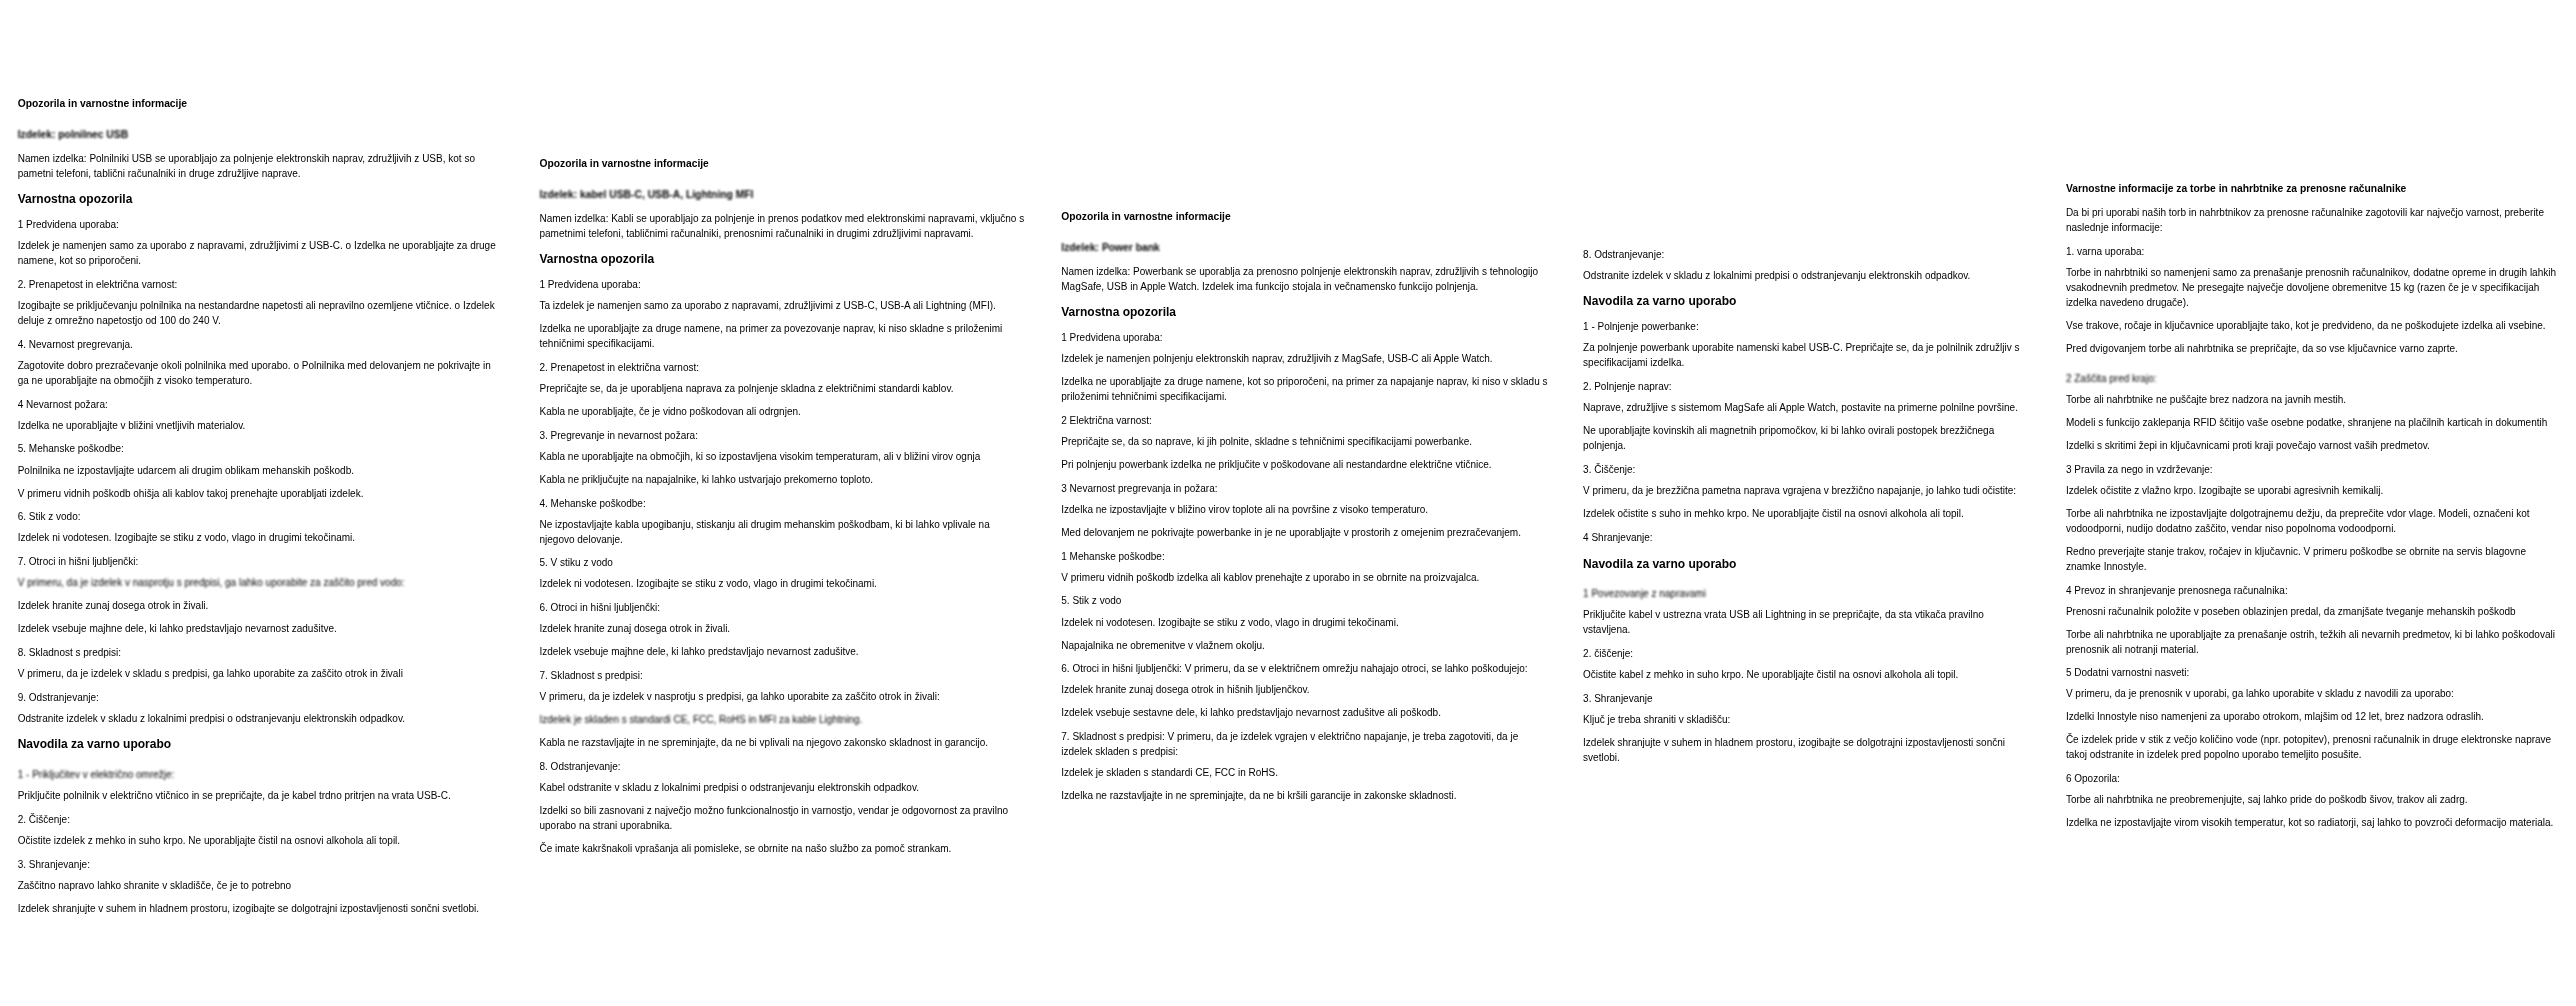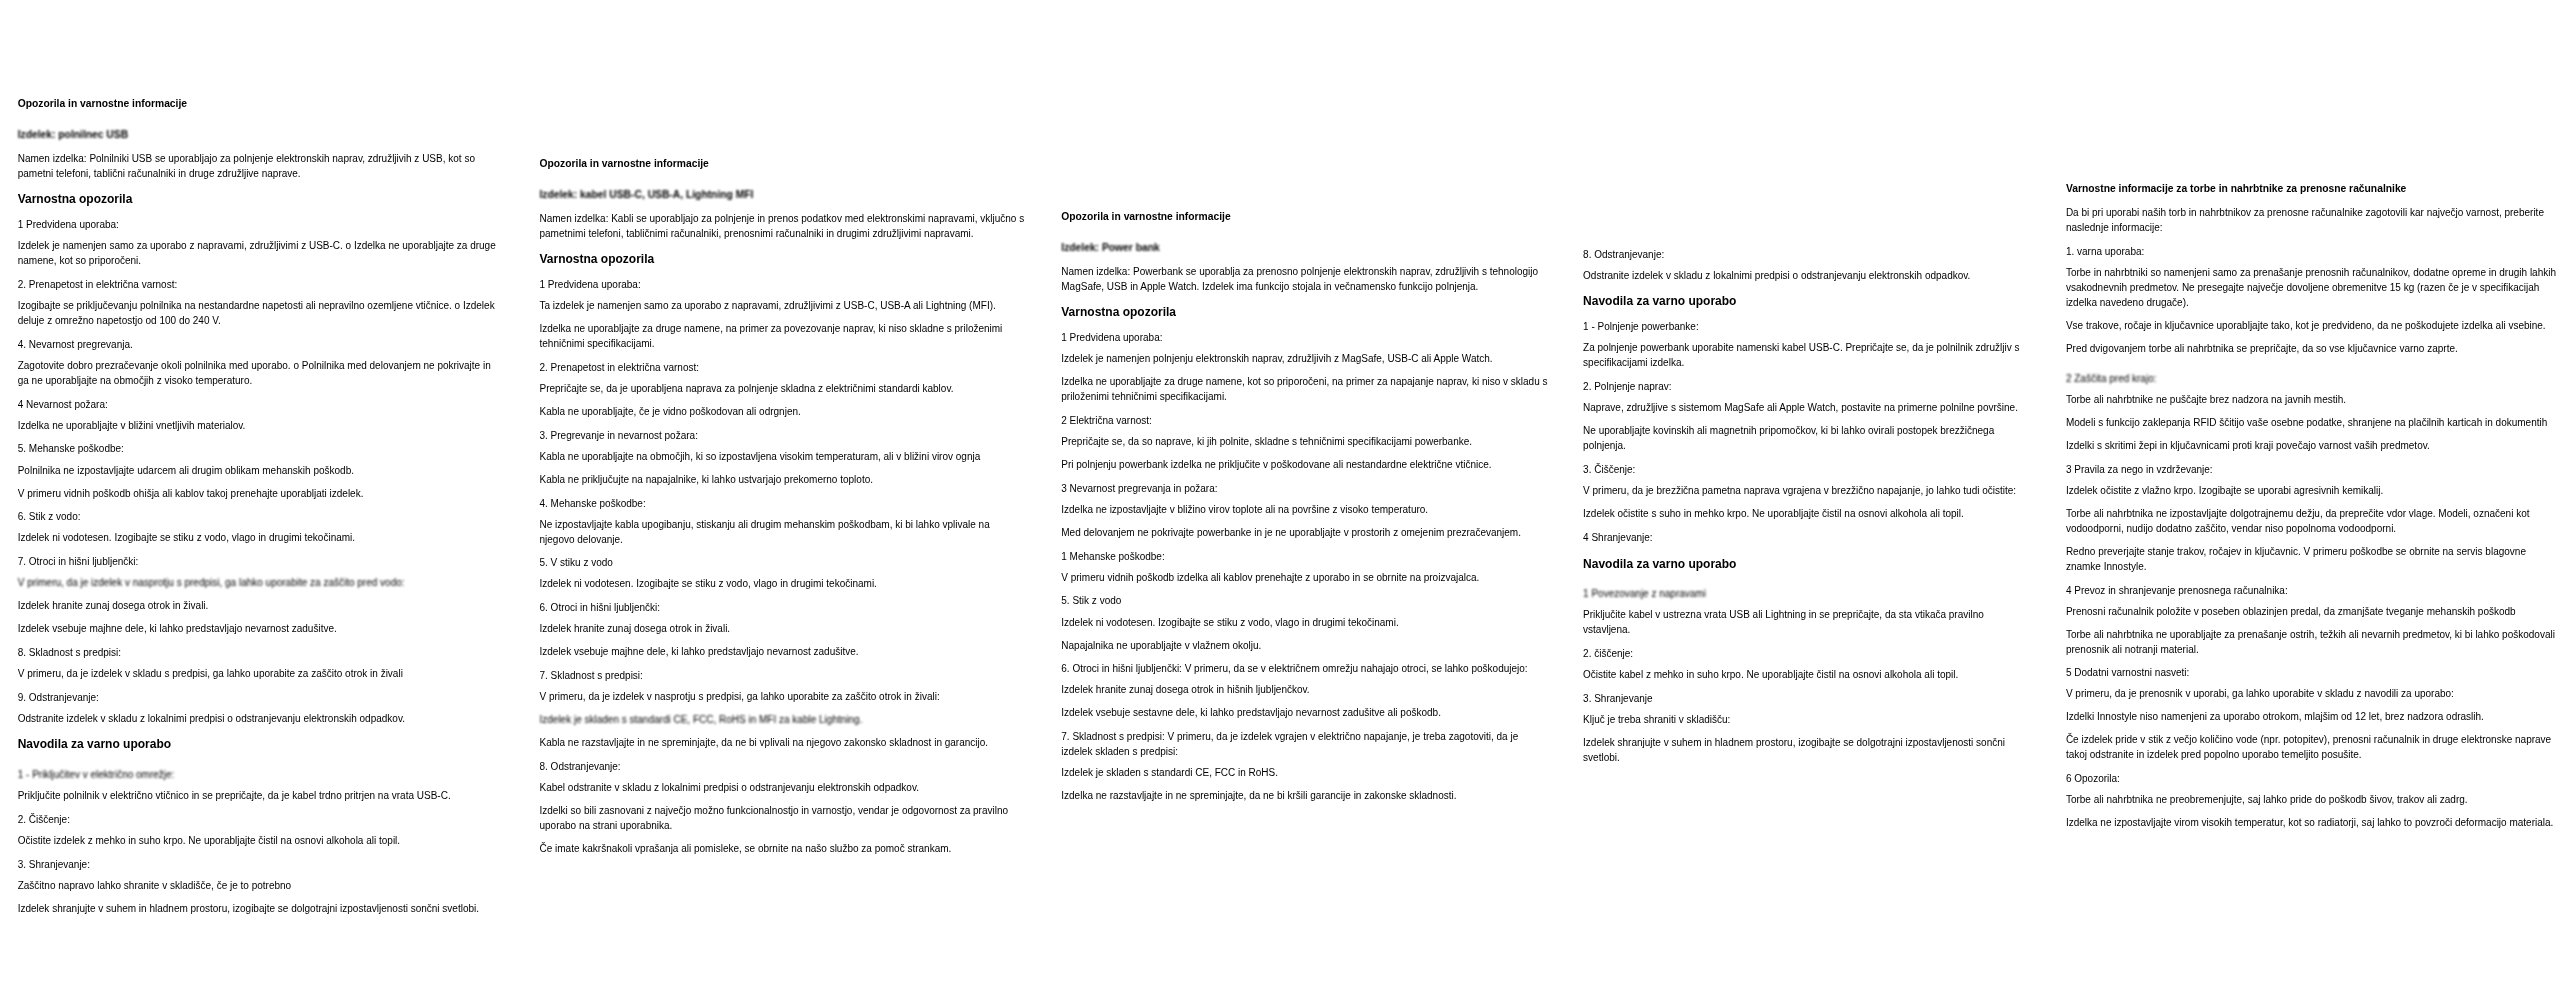--- a/index.html
+++ b/index.html
@@ -178,21 +178,21 @@
 
     <div class="h-item">3 Nevarnost pregrevanja in požara:</div>
     <p class="t">Izdelka ne izpostavljajte v bližino virov toplote ali na površine z visoko temperaturo.</p>
     <p class="t">Med delovanjem ne pokrivajte powerbanke in je ne uporabljajte v prostorih z omejenim prezračevanjem.</p>
 
     <div class="h-item">1 Mehanske poškodbe:</div>
     <p class="t">V primeru vidnih poškodb izdelka ali kablov prenehajte z uporabo in se obrnite na proizvajalca.</p>
 
     <div class="h-item">5. Stik z vodo</div>
     <p class="t">Izdelek ni vodotesen. Izogibajte se stiku z vodo, vlago in drugimi tekočinami.</p>
-    <p class="t">Napajalnika ne uporabljajte v vlažnem okolju.</p>
+    <p class="t">Napajalnika ne obremenitve v vlažnem okolju.</p>
 
     <div class="h-item">6. Otroci in hišni ljubljenčki: V primeru, da se v električnem omrežju nahajajo otroci, se lahko poškodujejo:</div>
     <p class="t">Izdelek hranite zunaj dosega otrok in hišnih ljubljenčkov.</p>
     <p class="t">Izdelek vsebuje sestavne dele, ki lahko predstavljajo nevarnost zadušitve ali poškodb.</p>
 
     <div class="h-item">7. Skladnost s predpisi: V primeru, da je izdelek vgrajen v električno napajanje, je treba zagotoviti, da je izdelek skladen s predpisi:</div>
     <p class="t">Izdelek je skladen s standardi CE, FCC in RoHS.</p>
     <p class="t">Izdelka ne razstavljajte in ne spreminjajte, da ne bi kršili garancije in zakonske skladnosti.</p>
   </div>
 

